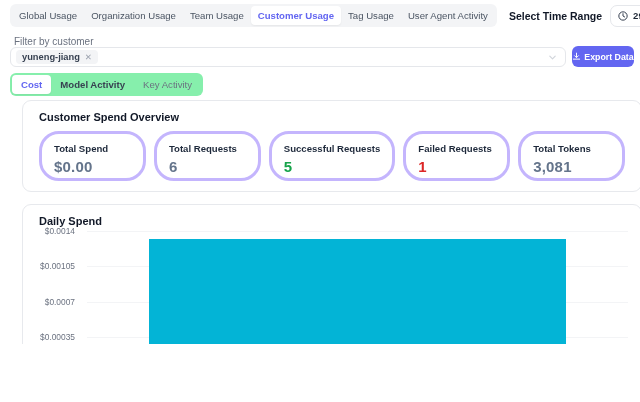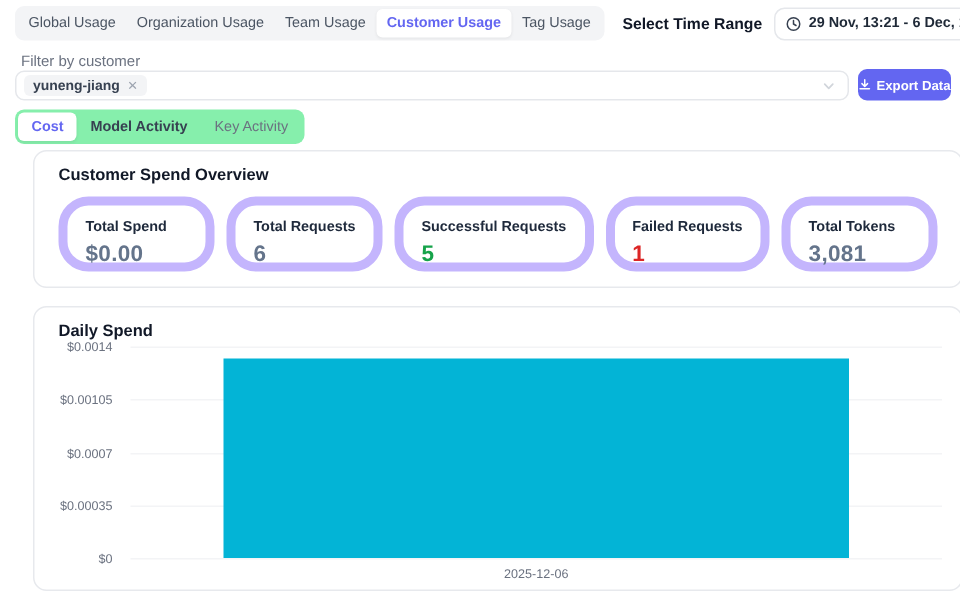--- a/index.html
+++ b/index.html
@@ -1,18 +1,18 @@
 <!DOCTYPE html>
 <html><head>
 <meta charset="utf-8">
 <style>
   * { margin:0; padding:0; box-sizing:border-box; }
   html,body { background:#fff; }
   body { font-family:"Liberation Sans", sans-serif; color:#1f2937; }
-  .page { position:relative; width:640px; height:402px; background:#fff; overflow:hidden; }
+  .page { position:relative; width:640px; height:344px; background:#fff; overflow:hidden; }
 
   
   .topbar { position:absolute; top:4px; left:10px; right:8px; display:flex; align-items:center; }
   .tabs { display:inline-flex; align-items:center; background:#f3f4f6; border-radius:6px; padding:2px; }
   .tab { font-size:9.6px; color:#4b5563; padding:4px 7px; border-radius:4px; white-space:nowrap; cursor:pointer; }
   .tab.active { background:#fff; color:#6366f1; font-weight:bold; box-shadow:0 1px 2px rgba(0,0,0,.06); }
   .time-label { font-size:10.5px; font-weight:bold; color:#111827; margin-left:12px; white-space:nowrap; }
   .time-select { margin-left:8px; width:150px; height:22px; border:1px solid #e5e7eb; border-radius:7px;
                  display:flex; align-items:center; padding:0 7px; background:#fff; cursor:pointer; }
   .time-select .val { font-size:9.6px; color:#1f2937; font-weight:bold; margin-left:5px; white-space:nowrap; flex:1; }
@@ -35,21 +35,21 @@
              background:#86efac; border-radius:6px; padding:2px; }
   .subtab { font-size:9.6px; color:#6b7280; padding:4px 9px; border-radius:4px; white-space:nowrap; cursor:pointer; }
   .subtab.mid { color:#374151; font-weight:bold; }
   .subtab.active { background:#fff; color:#6366f1; font-weight:bold; box-shadow:0 1px 2px rgba(0,0,0,.06); }
 
   
   .card { position:absolute; left:22px; width:620px; background:#fff; border:1px solid #e7e9ed; border-radius:9px; }
   .overview-card { top:100px; height:92px; }
   .card-title { position:absolute; top:10px; left:16px; font-size:11px; font-weight:bold; color:#111827; }
   .stats { position:absolute; top:30px; left:16px; right:16px; display:flex; gap:8px; }
-  .stat { flex:1; border:6px solid #c4b5fd; border-radius:20px; padding:9px 12px 8px 12px; height:50px; background:#fff; }
+  .stat { flex:1; border:3px solid #c4b5fd; border-radius:20px; padding:9px 12px 8px 12px; height:50px; background:#fff; }
   .stat .lbl { font-size:9.6px; font-weight:bold; color:#1e293b; white-space:nowrap; }
   .stat .val { font-size:15px; font-weight:bold; margin-top:4px; letter-spacing:.2px; }
 
   
   .chart-card { top:204px; height:190px; }
   .plot { position:absolute; left:64px; right:13px; top:26px; height:141px; }
   .gridline { position:absolute; left:0; right:0; height:1px; background:#f3f4f6; }
   .ylabels { position:absolute; left:0; top:26px; width:58px; height:141px; }
   .ytick { position:absolute; right:6px; transform:translateY(-50%); font-size:8.4px; color:#6b7280; }
   .bar { position:absolute; bottom:0; }
@@ -60,20 +60,21 @@
 
 <div class="page">
 
   <div class="topbar">
     <div class="tabs">
       <div class="tab">Global Usage</div>
       <div class="tab">Organization Usage</div>
       <div class="tab">Team Usage</div>
       <div class="tab active">Customer Usage</div>
       <div class="tab">Tag Usage</div>
+      <div class="tab">User Agent Activity</div>
     </div>
     <div class="time-label">Select Time Range</div>
     <div class="time-select">
       <span>
         <svg class="icon-svg" width="10" height="10" viewBox="0 0 12 12">
             <circle cx="6" cy="6" r="5" fill="none" stroke="#374151" stroke-width="1.2"></circle>
             <path d="M6 3.2 V6 L8 7.2" fill="none" stroke="#374151" stroke-width="1.2" stroke-linecap="round"></path>
           </svg>
       </span>
       <span class="val">29 Nov, 13:21 - 6 Dec, 13:21</span>

